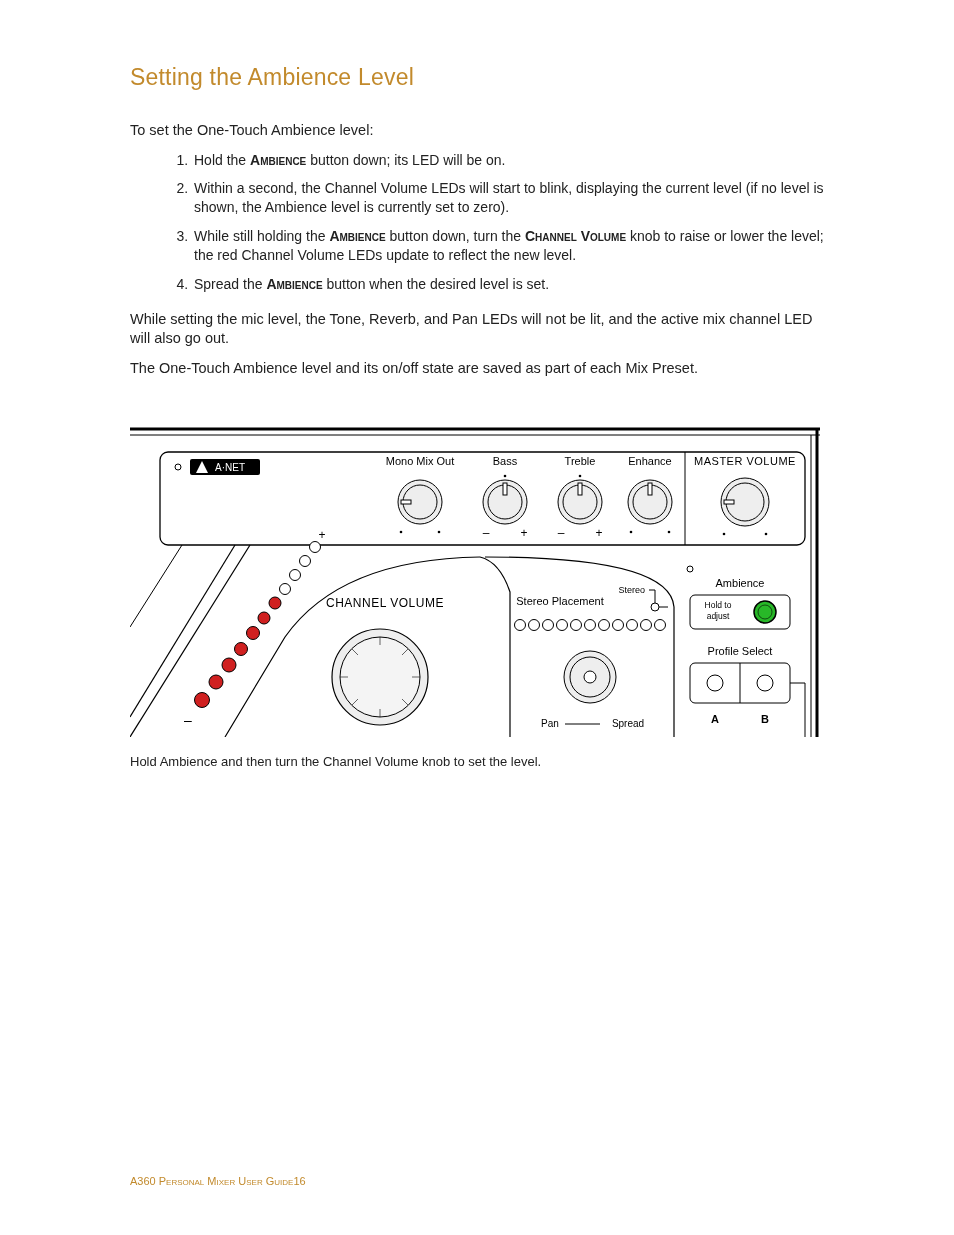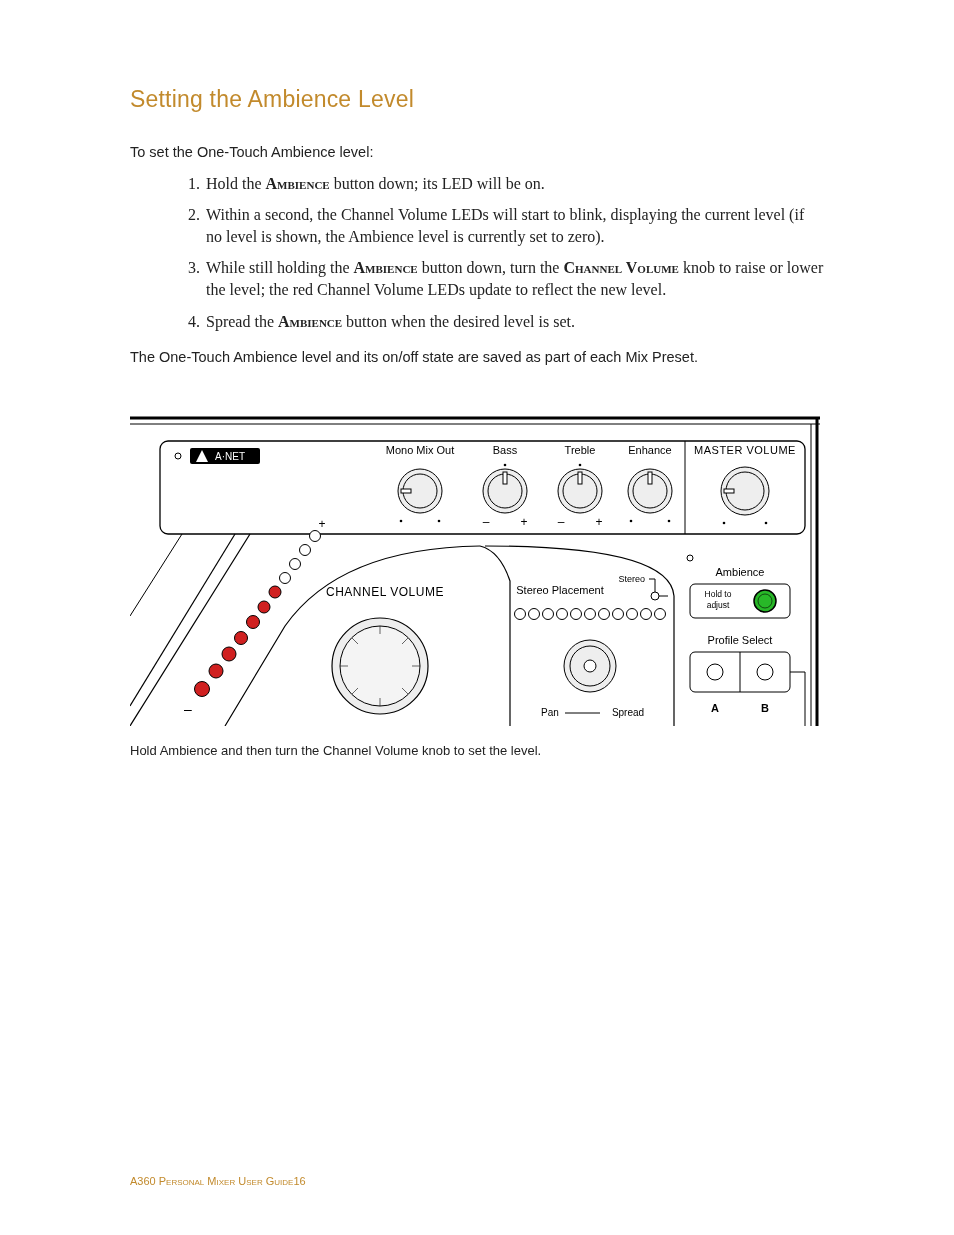--- a/index.html
+++ b/index.html
@@ -7,35 +7,35 @@
     padding: 0;
     font-family: "Segoe UI", "Myriad Pro", Arial, sans-serif;
     color: #222;
     background: #fff;
     width: 954px;
     height: 1235px;
     position: relative;
     box-sizing: border-box;
   }
   .page {
-    padding: 86px 130px 50px 130px;
+    padding: 64px 130px 50px 130px;
     box-sizing: border-box;
     height: 100%;
     position: relative;
   }
   h2.title {
     color: #c28a2c;
     font-weight: 400;
     font-size: 23px;
     margin: 0 0 30px 0;
     letter-spacing: 0.2px;
   }
   p { font-size: 14.5px; line-height: 1.35; margin: 10px 0; }
   ol { margin: 8px 0 16px 0; padding-left: 62px; }
-  ol li { font-size: 16px; line-height: 1.35; margin: 6px 0 10px 12px; padding-left: 2px; font-family: Liberation Serif, serif; }
+  ol li { font-size: 14px; line-height: 1.35; margin: 6px 0 10px 0; padding-left: 2px; }
   .sc { font-variant: small-caps; font-weight: 700; }
   .caption { font-size: 13px; margin-top: 12px; }
   .footer {
     position: absolute;
     bottom: 48px; left: 130px; right: 130px;
     display: flex; justify-content: flex-start;
     font-size: 11px; color: #c28a2c;
   }
   .footer-left { font-variant: small-caps; }
   
@@ -57,20 +57,21 @@
     </li>
     <li>Within a second, the Channel Volume LEDs will start to blink, displaying the current level (if no level is shown, the Ambience level is currently set to zero).</li>
     <li>
       <span>While still holding the </span><span class="sc">Ambience</span><span> button down, turn the </span><span class="sc">Channel Volume</span><span> knob to raise or lower the level; the red Channel Volume LEDs update to reflect the new level.</span>
     </li>
     <li>
       <span>Spread the </span><span class="sc">Ambience</span><span> button when the desired level is set.</span>
     </li>
   </ol>
 
+  <p>While setting the mic level, the Tone, Reverb, and Pan LEDs will not be lit, and the active mix channel LED will also go out.</p>
   <p>The One-Touch Ambience level and its on/off state are saved as part of each Mix Preset.</p>
 
   <div class="diagram">
     <svg viewBox="0 0 690 310" width="690" height="310">
 
       <line x1="0" y1="2" x2="690" y2="2" stroke="#000" stroke-width="3"></line>
       <line x1="0" y1="8" x2="690" y2="8" stroke="#000" stroke-width="1"></line>
       <line x1="687" y1="2" x2="687" y2="310" stroke="#000" stroke-width="3"></line>
       <line x1="681" y1="8" x2="681" y2="310" stroke="#000" stroke-width="1"></line>
 

